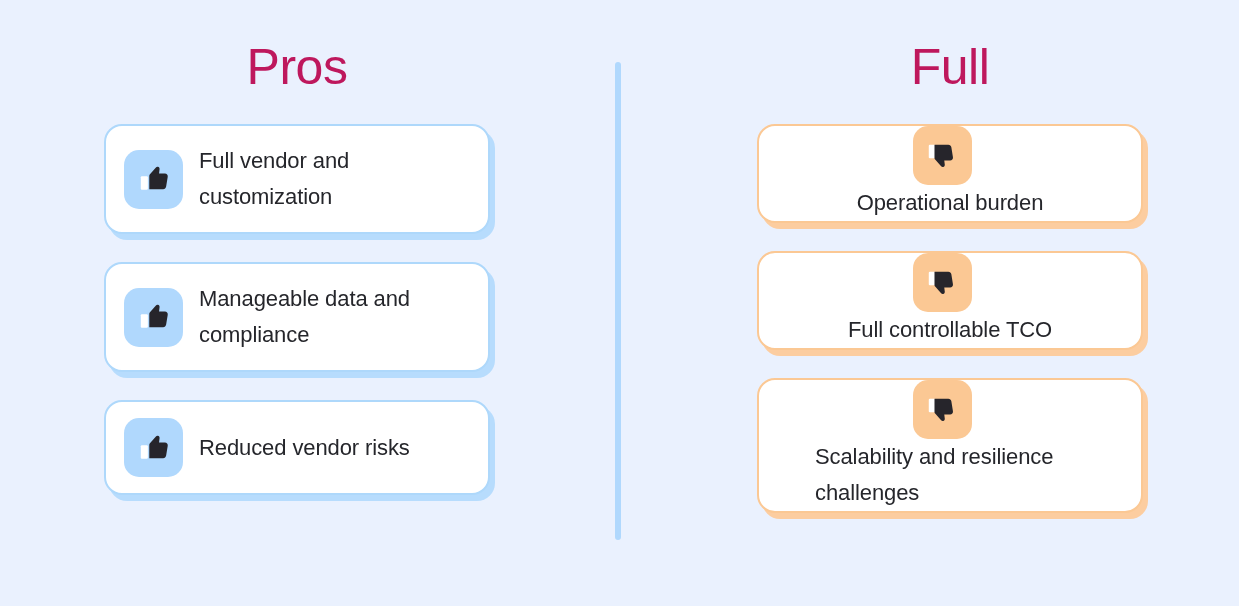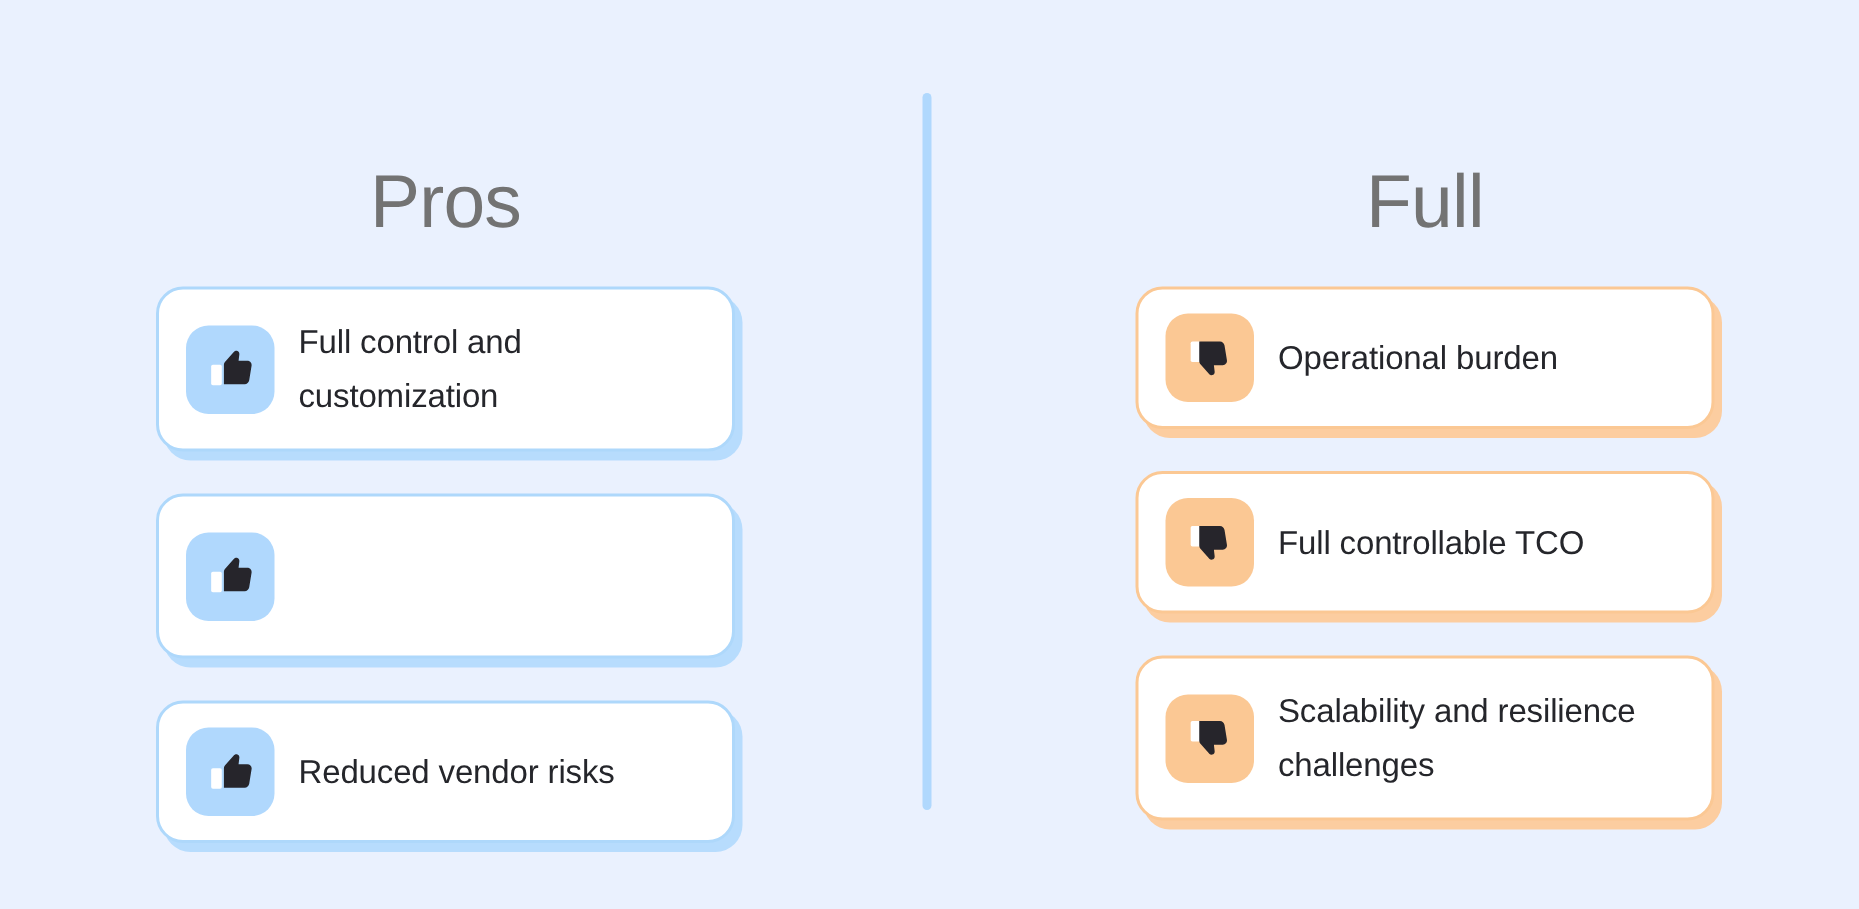--- a/index.html
+++ b/index.html
@@ -27,24 +27,24 @@
     top: 0;
   }
   .column.pros { left: 104px; width: 386px; }
   .column.cons { left: 757px; width: 386px; }
 
   .column-title {
     text-align: center;
     font-size: 50px;
     line-height: 58px;
     font-weight: 500;
-    color: #737373;
+    color: #be185d;
     letter-spacing: -0.5px;
     margin: 0;
-    padding-top: 105px;
+    padding-top: 38px;
     height: 58px;
     box-sizing: content-box;
   }
 
   .cards {
     margin-top: 28px;
     display: flex;
     flex-direction: column;
     gap: 28px;
   }
@@ -61,20 +61,21 @@
   }
   .card.two-line { min-height: 110px; }
 
   .card.pros-card {
     border: 2px solid #aed8fb;
     box-shadow: 5px 6px 0 0 #b7dcfd;
   }
   .card.cons-card {
     border: 2px solid #fbc894;
     box-shadow: 5px 6px 0 0 #fccda0;
+    flex-direction: column;
   }
 
   .badge {
     flex: 0 0 auto;
     width: 59px;
     height: 59px;
     border-radius: 15px;
     display: flex;
     align-items: center;
     justify-content: center;
@@ -114,30 +115,31 @@
 
     <div class="cards">
 
       <div class="card pros-card two-line">
         <span class="badge pros-badge">
           <svg width="34" height="34" viewBox="0 0 36 36" aria-hidden="true">
             <rect x="4" y="15" width="7.5" height="14.5" rx="1.2" fill="#ffffff"></rect>
             <path d="M13 29.5V14.8c0-.7.25-1.3.7-1.8l6.1-6.9c.7-.8 1.5-1.2 2.4-1 1.1.25 1.8 1.2 1.7 2.4l-.55 4.6h6.2c1.9 0 3.3 1.6 3.0 3.4l-1.7 10.5c-.25 1.6-1.6 2.8-3.2 2.8H13z" fill="#26252b"></path>
           </svg>
         </span>
-        <span class="card-text">Full control and customization</span>
+        <span class="card-text">Full vendor and customization</span>
       </div>
 
       <div class="card pros-card two-line">
         <span class="badge pros-badge">
           <svg width="34" height="34" viewBox="0 0 36 36" aria-hidden="true">
             <rect x="4" y="15" width="7.5" height="14.5" rx="1.2" fill="#ffffff"></rect>
             <path d="M13 29.5V14.8c0-.7.25-1.3.7-1.8l6.1-6.9c.7-.8 1.5-1.2 2.4-1 1.1.25 1.8 1.2 1.7 2.4l-.55 4.6h6.2c1.9 0 3.3 1.6 3.0 3.4l-1.7 10.5c-.25 1.6-1.6 2.8-3.2 2.8H13z" fill="#26252b"></path>
           </svg>
         </span>
+        <span class="card-text">Manageable data and compliance</span>
       </div>
 
       <div class="card pros-card">
         <span class="badge pros-badge">
           <svg width="34" height="34" viewBox="0 0 36 36" aria-hidden="true">
             <rect x="4" y="15" width="7.5" height="14.5" rx="1.2" fill="#ffffff"></rect>
             <path d="M13 29.5V14.8c0-.7.25-1.3.7-1.8l6.1-6.9c.7-.8 1.5-1.2 2.4-1 1.1.25 1.8 1.2 1.7 2.4l-.55 4.6h6.2c1.9 0 3.3 1.6 3.0 3.4l-1.7 10.5c-.25 1.6-1.6 2.8-3.2 2.8H13z" fill="#26252b"></path>
           </svg>
         </span>
         <span class="card-text">Reduced vendor risks</span>

